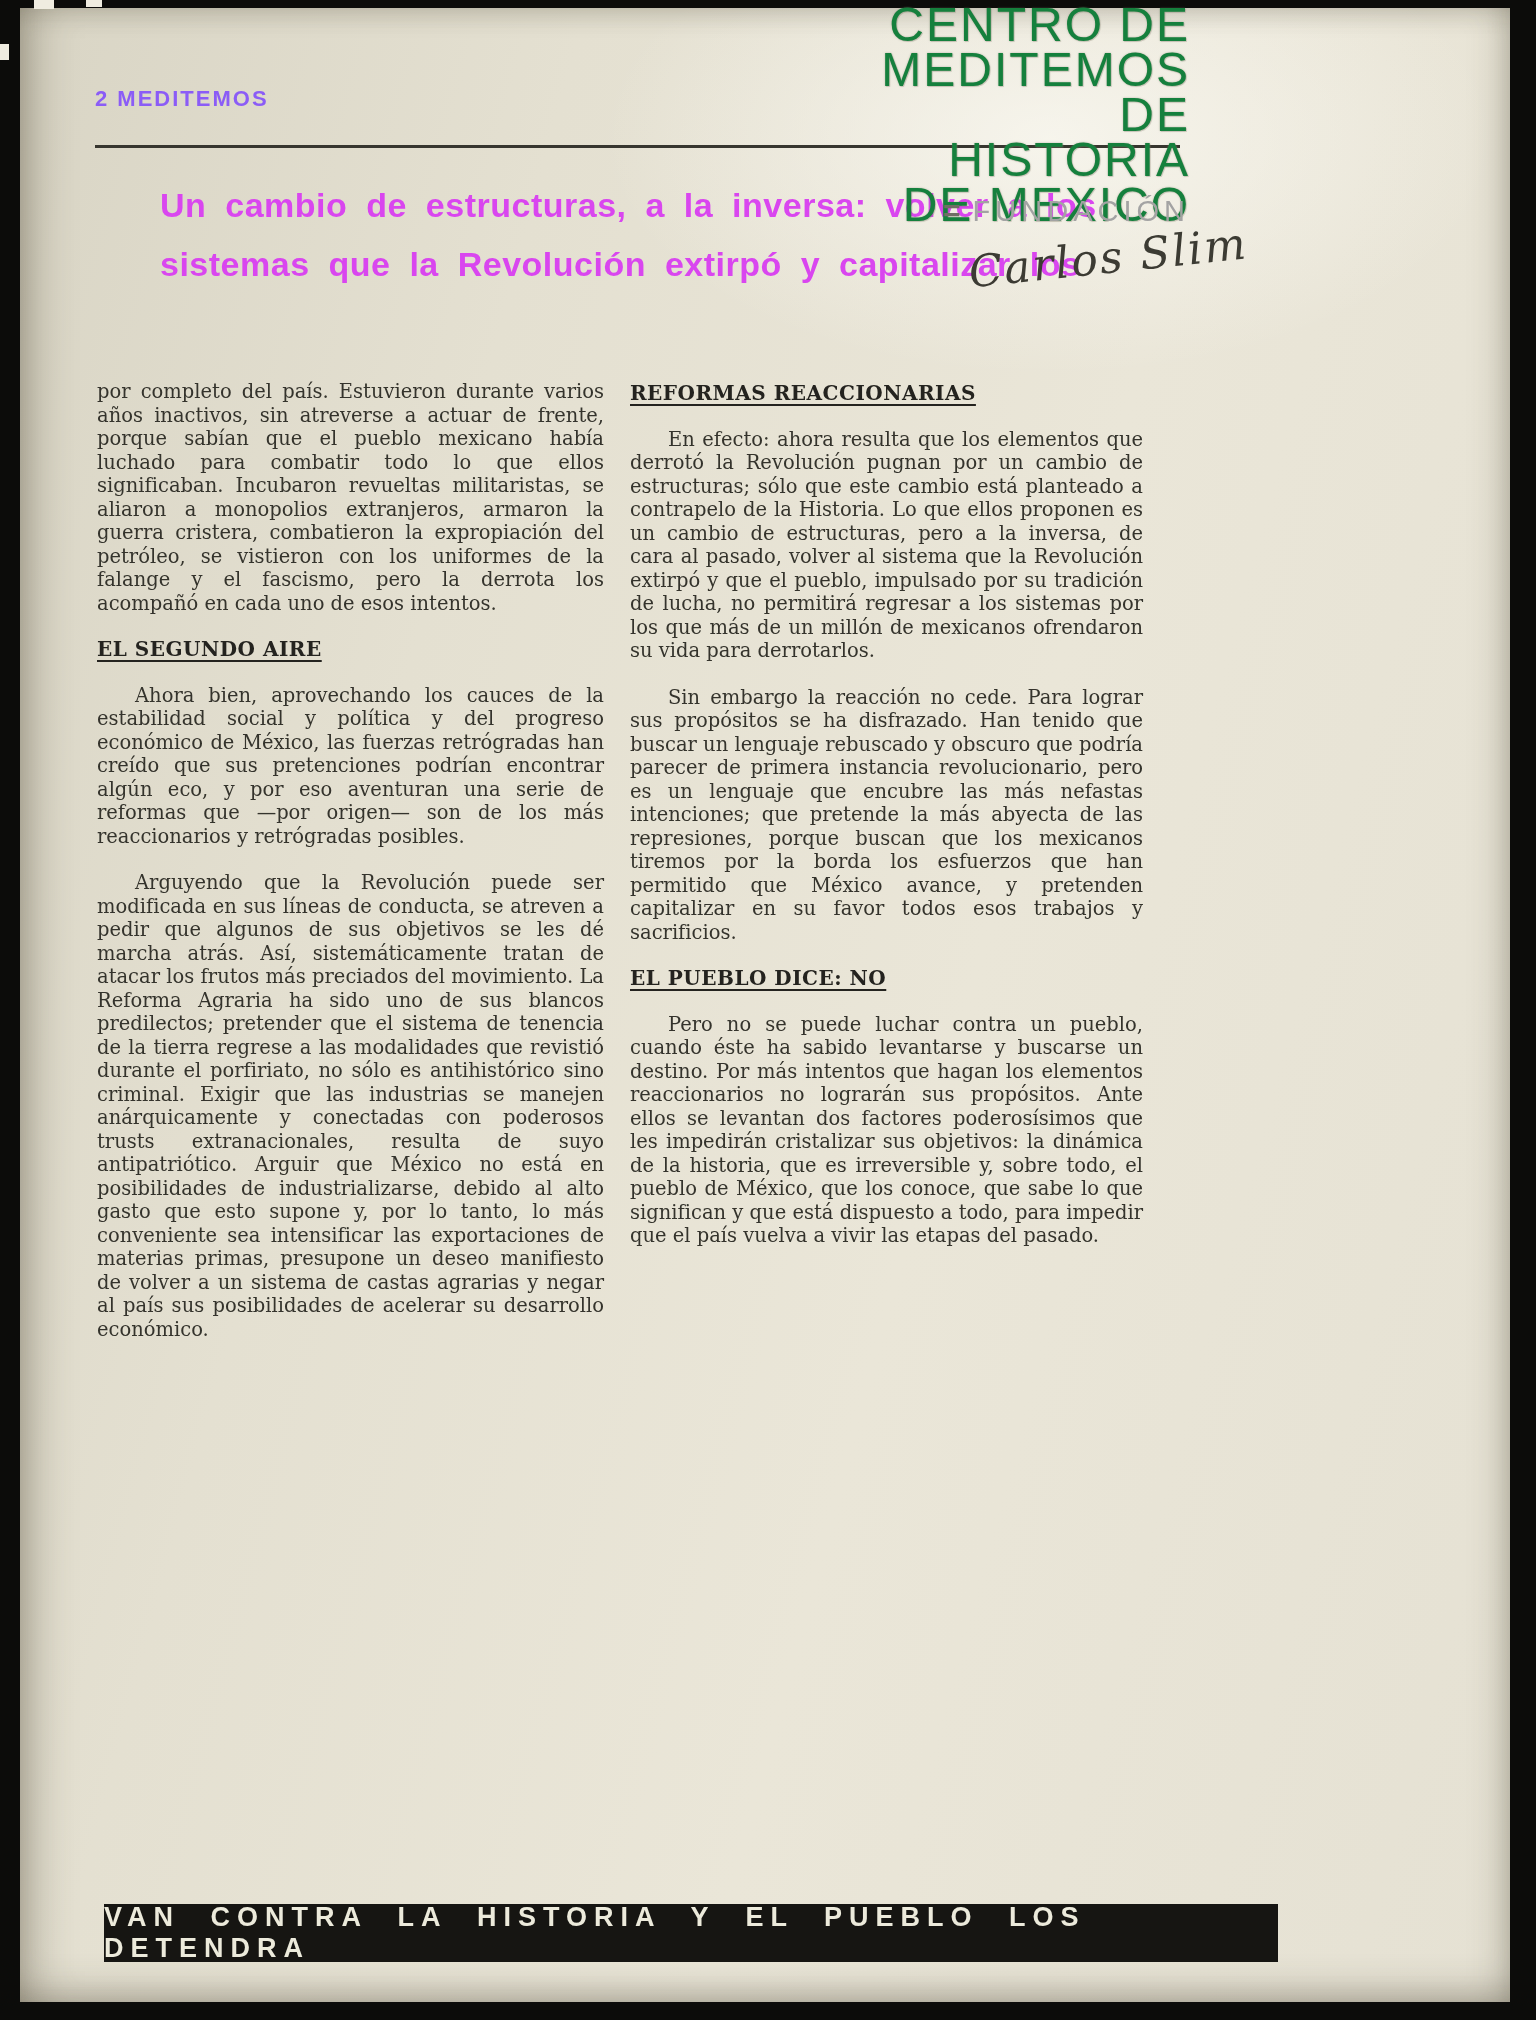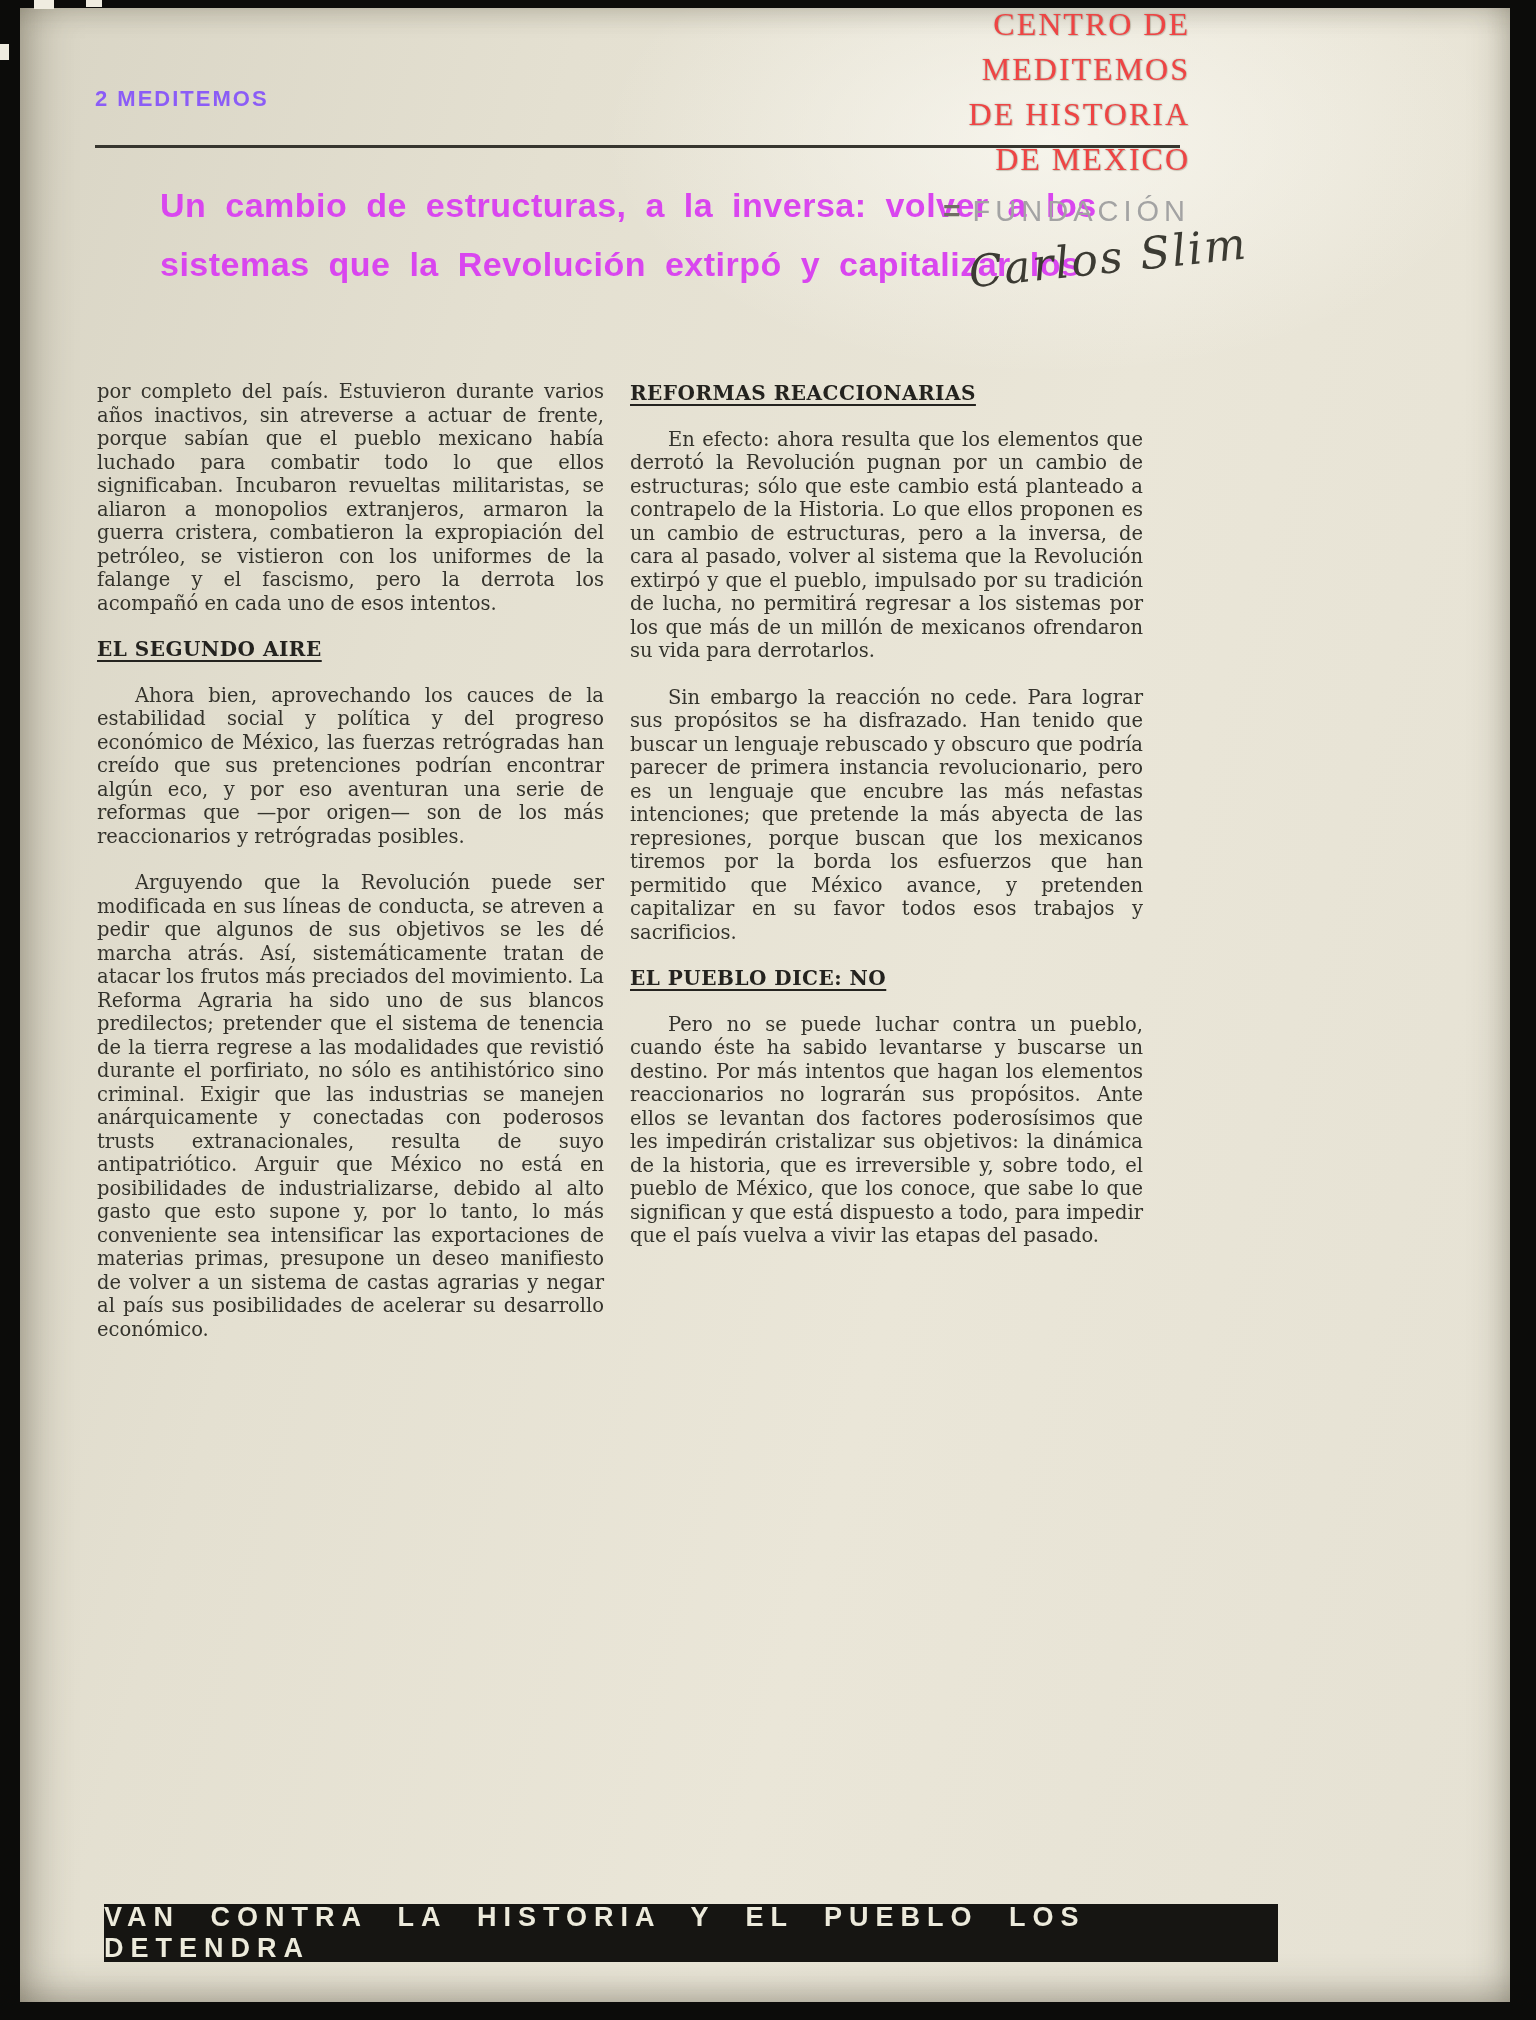--- a/index.html
+++ b/index.html
@@ -25,22 +25,22 @@
   #page-label{
     left:95px;top:86px;
     font-family:"Liberation Sans",sans-serif;font-weight:700;font-size:22px;
     letter-spacing:2px;color:#8b5cf6;
   }
   #rule{left:95px;top:145px;width:1085px;height:3px;background:#37362f;}
 
   
   #stamp-lines{
     left:880px;top:2px;width:310px;text-align:right;
-    font-family:Liberation Serif, serif;font-size:32px;line-height:45px;letter-spacing:2px;
-    color:#ef4444;
+    font-family:Liberation Sans, sans-serif;font-size:48px;line-height:45px;letter-spacing:2px;
+    color:#15803d;
     text-shadow:0 0 2px rgba(128,122,104,0.55),1px 1px 0 rgba(128,122,104,0.25);
     z-index:5;
   }
   #foundation-row{
     left:898px;top:194px;width:292px;display:flex;justify-content:flex-end;align-items:center;gap:12px;z-index:6;
   }
   #logo-mark{font-family:"Liberation Sans",sans-serif;font-weight:700;font-size:30px;color:#6f6e64;}
   #foundation{font-family:"Liberation Sans",sans-serif;font-size:29px;letter-spacing:5px;color:#a3a3a3;}
   #signature{
     left:968px;top:232px;z-index:7;

